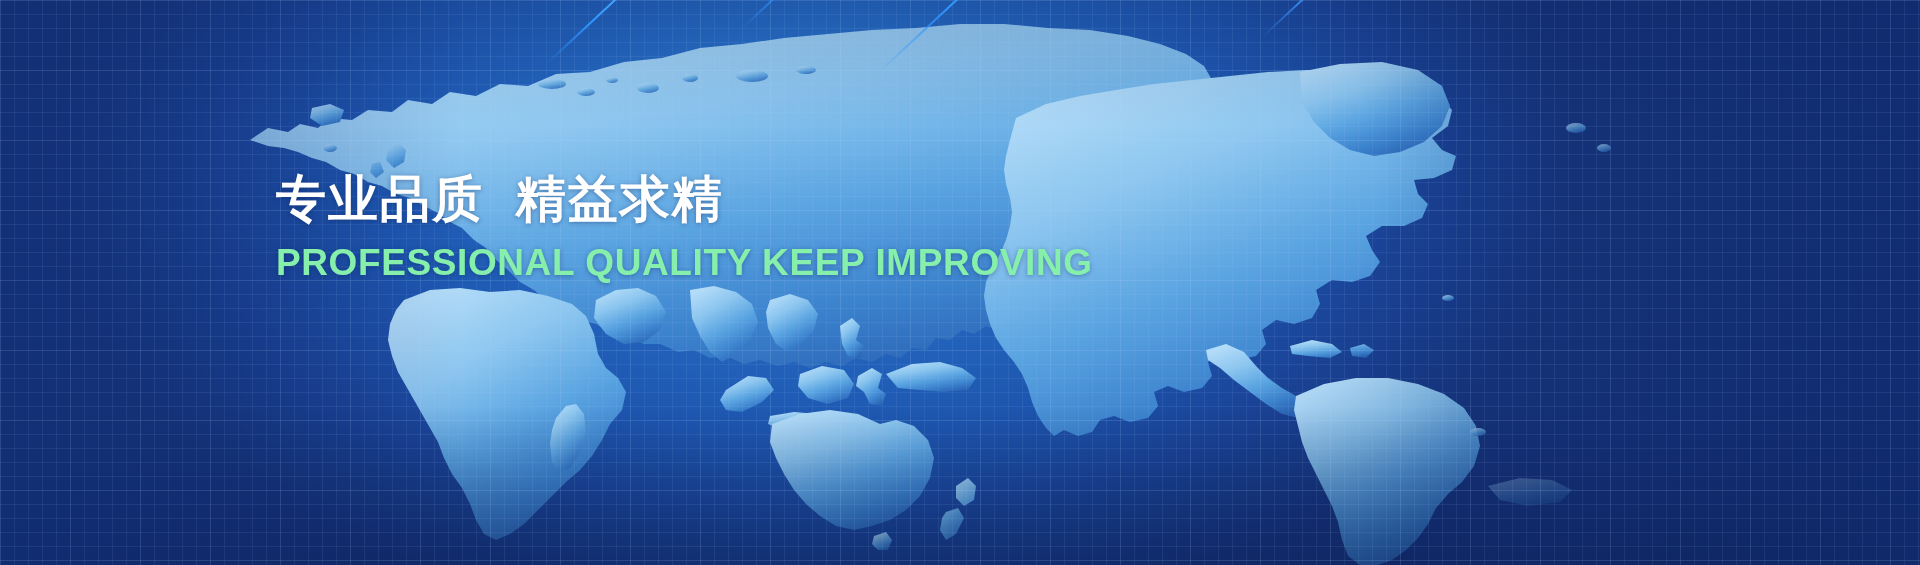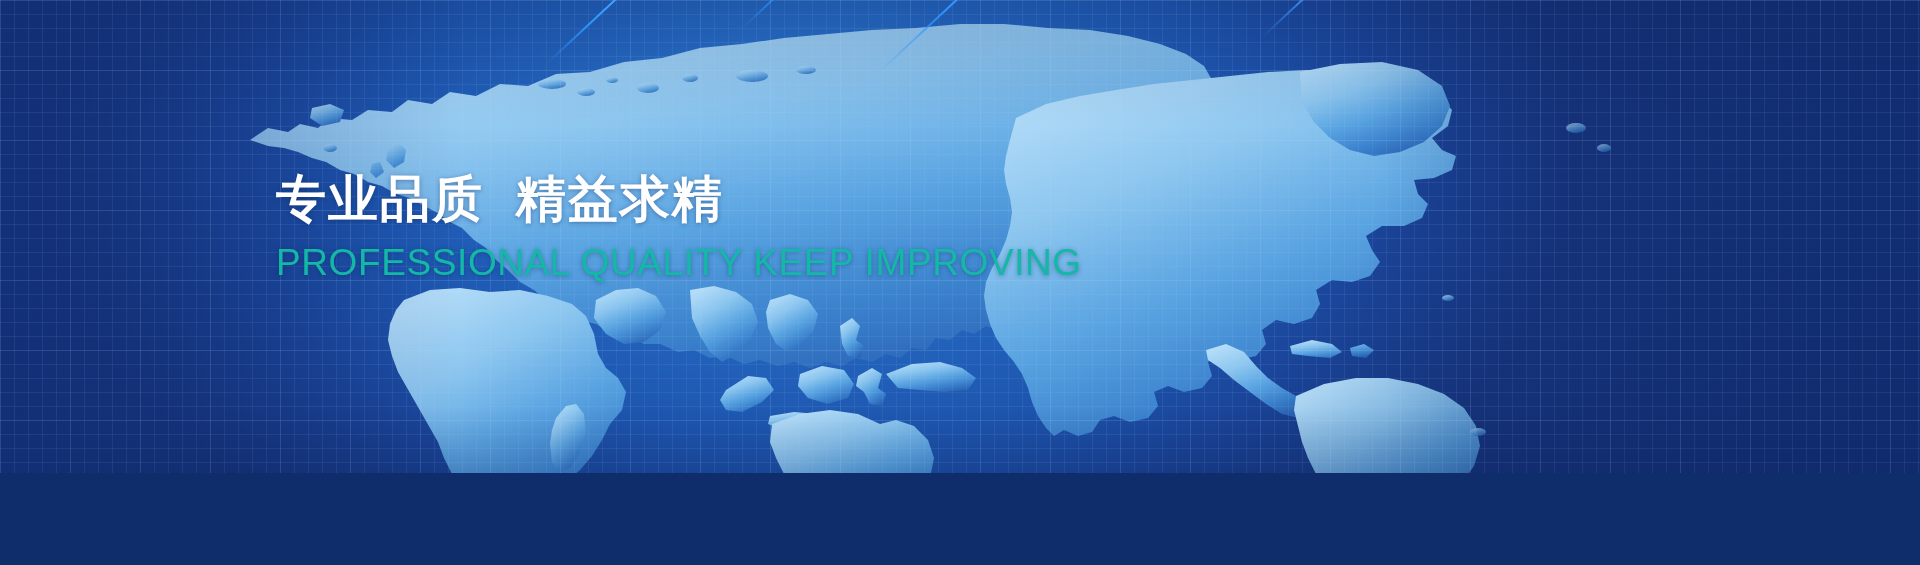--- a/index.html
+++ b/index.html
@@ -3,21 +3,21 @@
 <meta charset="utf-8">
 <style>
   html, body {
     margin: 0;
     padding: 0;
     background: #0f2d6b;
   }
   #banner {
     position: relative;
     width: 1920px;
-    height: 473px;
+    height: 565px;
     overflow: hidden;
     background: #1a3f91;
     font-family: "Liberation Sans", "DejaVu Sans", sans-serif;
   }
 
   
   .layer {
     position: absolute;
     top: 0; left: 0;
     width: 1920px;
@@ -113,23 +113,23 @@
     font-size: 50px;
     font-weight: bold;
     letter-spacing: 2px;
     line-height: 1.18;
     white-space: pre;
     text-shadow: 0 1px 5px rgba(9,32,84,0.40);
   }
   #headline-en {
     margin: 0;
     padding-top: 14px;
-    color: #14b8a6;
+    color: #86efac;
     font-size: 37px;
-    font-weight: normal;
+    font-weight: bold;
     letter-spacing: 0.6px;
     line-height: 1.1;
     white-space: pre;
     text-shadow: 0 1px 5px rgba(9,32,84,0.38);
   }
 </style>
 </head>
 <body>
 
 <div id="banner">

